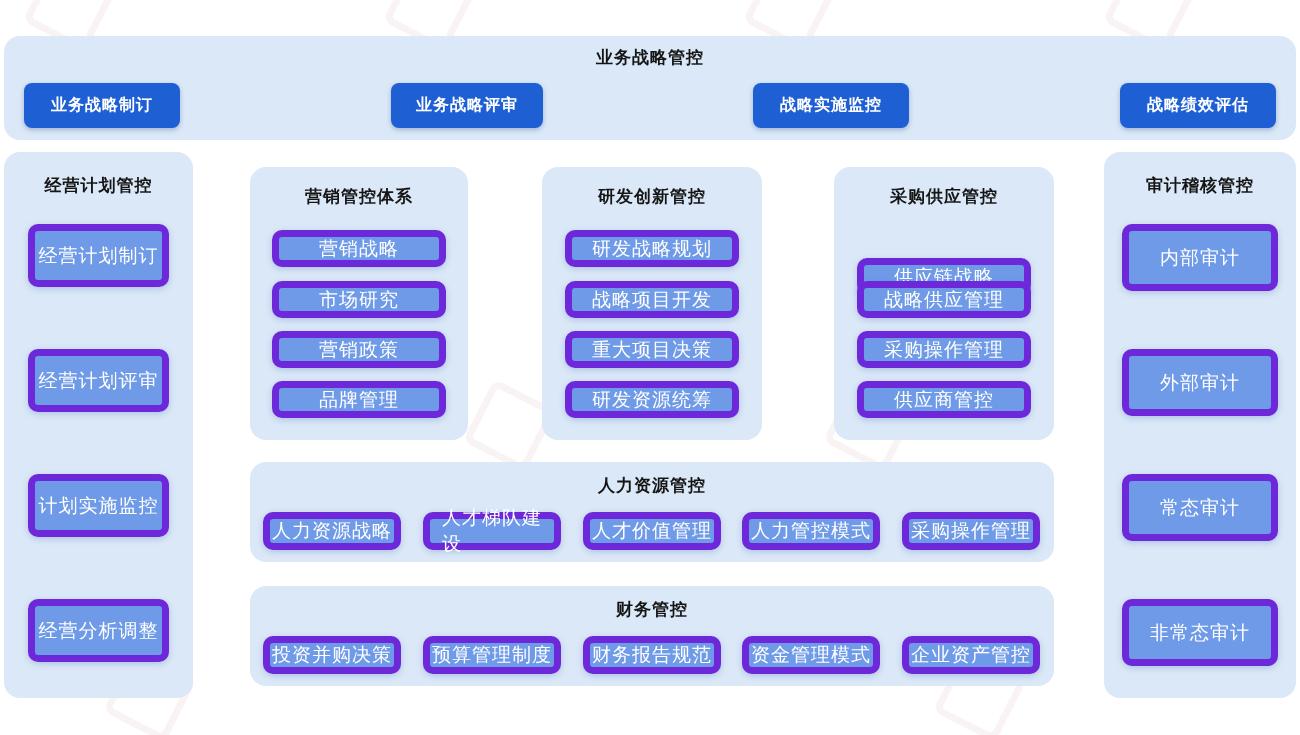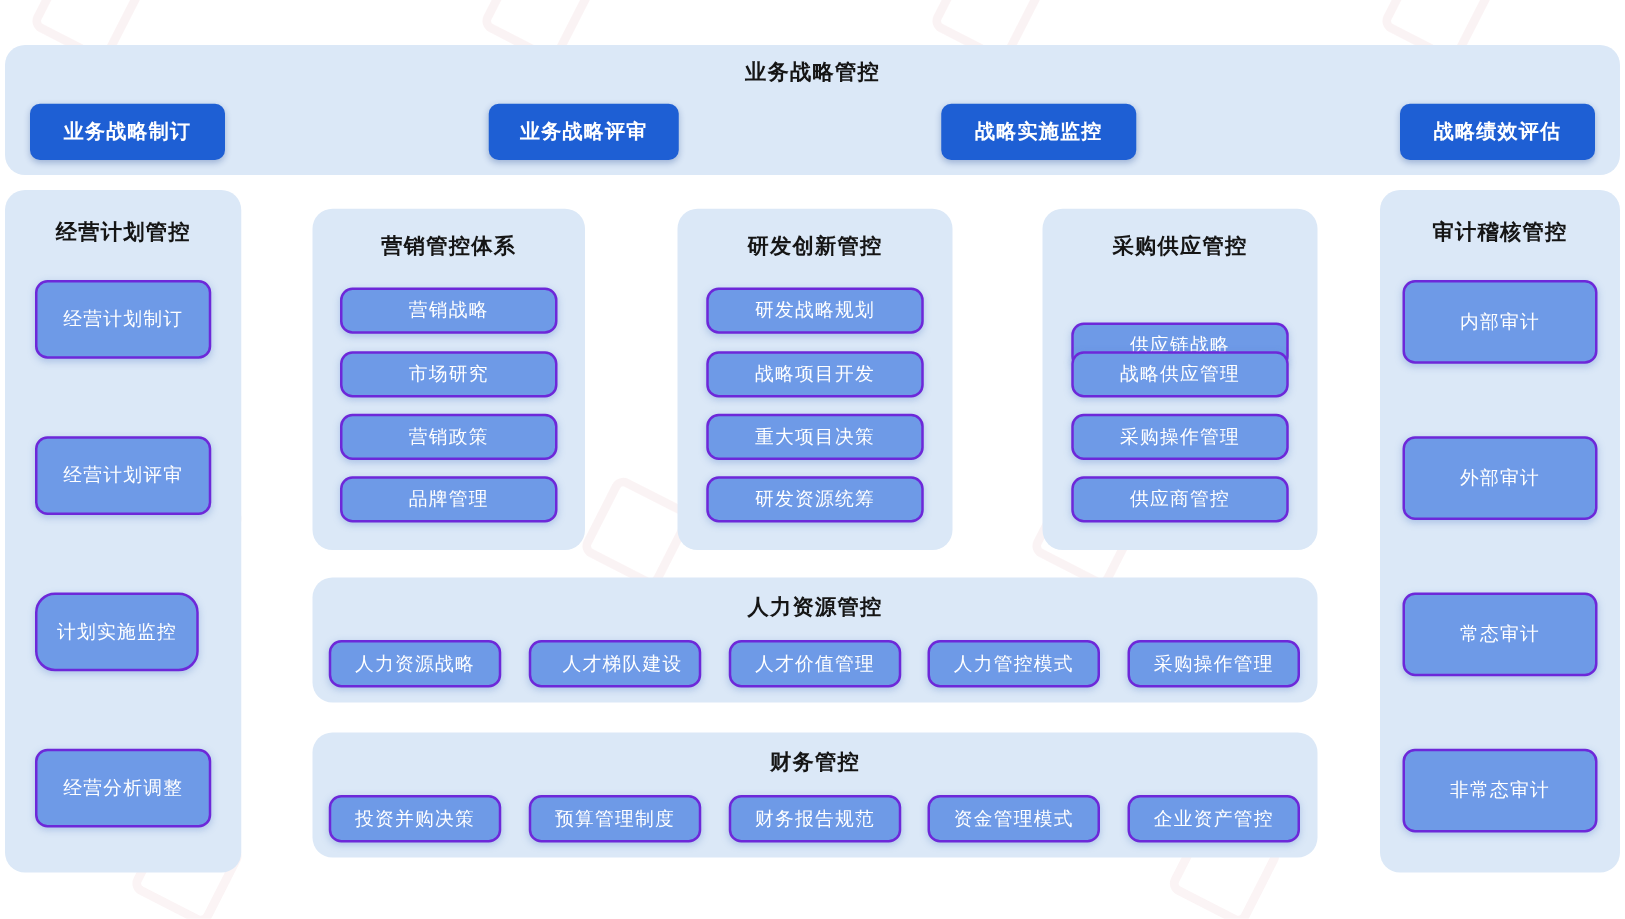--- a/index.html
+++ b/index.html
@@ -16,22 +16,22 @@
     font-size:17px;font-weight:bold;color:#151515;letter-spacing:1px;
   }
   .btn-dark{
     position:absolute;height:45px;background:#1e5fd4;color:#ffffff;
     font-size:16px;font-weight:bold;border-radius:8px;letter-spacing:1px;
     display:flex;align-items:center;justify-content:center;
     box-shadow:0 2px 5px rgba(20,60,140,.3);cursor:default;
   }
   .btn-mid{
     position:absolute;background:#6e9ae7;color:#ffffff;
-    font-size:15px;border-radius:10px;letter-spacing:1px;
-    border:2px solid #6d28d9;box-sizing:border-box;
+    font-size:19px;border-radius:10px;letter-spacing:1px;
+    border:7px solid #6d28d9;box-sizing:border-box;
     display:flex;align-items:center;justify-content:center;
     box-shadow:0 2px 6px rgba(90,130,200,.35);cursor:default;
   }
   
   .wm{position:absolute;pointer-events:none;transform:rotate(-18deg);opacity:.07;}
   .wm .diamond{
     width:56px;height:56px;border:7px solid #c9606e;border-radius:10px;
     transform:rotate(45deg);margin:0 auto;
   }
   .wm .wm-text{
@@ -88,21 +88,21 @@
   <div class="btn-dark" style="left:20px;top:47px;width:156px;">业务战略制订</div>
   <div class="btn-dark" style="left:387px;top:47px;width:152px;">业务战略评审</div>
   <div class="btn-dark" style="left:749px;top:47px;width:156px;">战略实施监控</div>
   <div class="btn-dark" style="left:1116px;top:47px;width:156px;">战略绩效评估</div>
 </div>
 
 <div class="panel" style="left:4px;top:152px;width:189px;height:546px;">
   <div class="panel-title" style="top:22px;">经营计划管控</div>
   <div class="btn-mid" style="left:24px;top:72px;width:141px;height:63px;">经营计划制订</div>
   <div class="btn-mid" style="left:24px;top:197px;width:141px;height:63px;">经营计划评审</div>
-  <div class="btn-mid" style="left:24px;top:322px;width:131px;height:63px;border-radius:16px;">计划实施监控</div>
+  <div class="btn-mid" style="left:24px;top:322px;width:141px;height:63px;">计划实施监控</div>
   <div class="btn-mid" style="left:24px;top:447px;width:141px;height:63px;">经营分析调整</div>
 </div>
 
 <div class="panel" style="left:250px;top:167px;width:218px;height:273px;">
   <div class="panel-title" style="top:18px;">营销管控体系</div>
   <div class="btn-mid" style="left:22px;top:63px;width:174px;height:37px;">营销战略</div>
   <div class="btn-mid" style="left:22px;top:114px;width:174px;height:37px;">市场研究</div>
   <div class="btn-mid" style="left:22px;top:164px;width:174px;height:37px;">营销政策</div>
   <div class="btn-mid" style="left:22px;top:214px;width:174px;height:37px;">品牌管理</div>
 </div>

